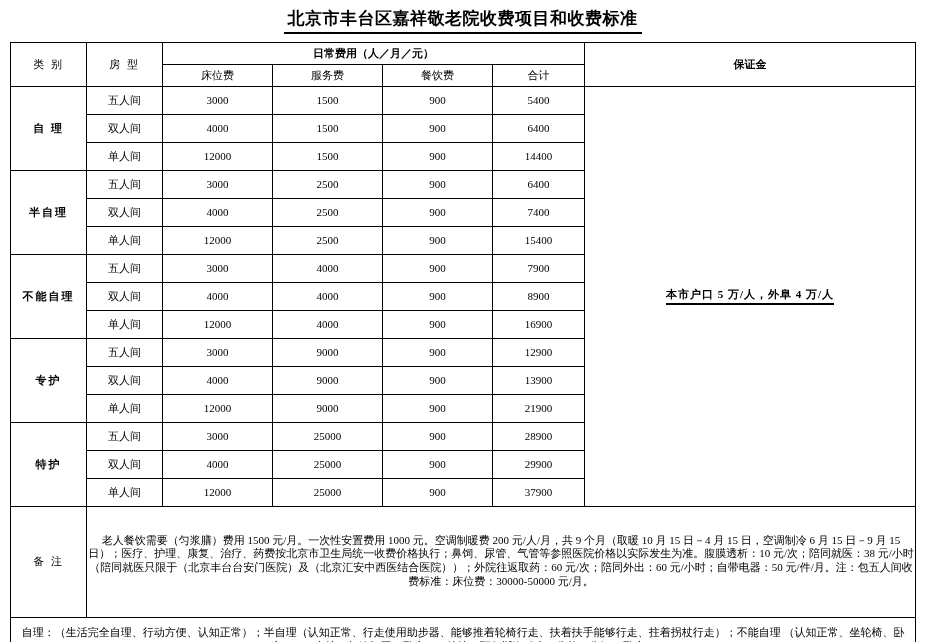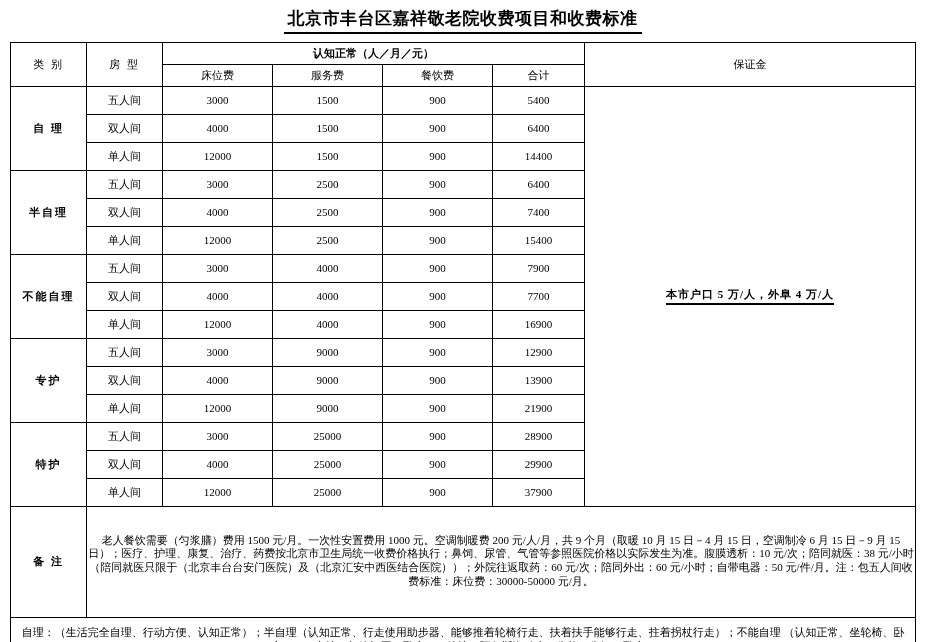--- a/index.html
+++ b/index.html
@@ -60,21 +60,21 @@
     font-size: 13px;
     font-weight: normal;
     letter-spacing: 2px;
   }
   .hdr-daily {
     font-size: 13px;
     font-weight: bold;
   }
   .hdr-deposit {
     font-size: 13px;
-    font-weight: normal;
+    font-weight: bold;
     margin-top: 26px;
   }
   .hdr-sub {
     font-size: 12px;
   }
   .cat-cell {
     font-size: 13px;
     font-weight: bold;
     letter-spacing: 2px;
     margin-left: 12px;
@@ -95,21 +95,21 @@
     border-bottom: 2px solid #000;
     padding-bottom: 2px;
   }
   .row-h { height: 28px; }
   .hdr-h1 { height: 22px; }
   .hdr-h2 { height: 22px; }
 
   
   .note-label {
     font-size: 13px;
-    font-weight: bold;
+    font-weight: normal;
     letter-spacing: 2px;
     text-align: center;
     vertical-align: middle;
   }
   .note-body {
     text-align: left;
     font-size: 11.5px;
     line-height: 1.55;
     padding: 4px 6px 4px 6px;
     vertical-align: top;
@@ -139,21 +139,21 @@
       <col style="width:110px">
       <col style="width:110px">
       <col style="width:92px">
       <col style="width:331px">
     </colgroup>
     <tbody>
 
       <tr class="hdr-h1">
         <td class="hdr-cat" rowspan="2">类 别</td>
         <td class="hdr-room" rowspan="2">房 型</td>
-        <td class="hdr-daily" colspan="4">认知正常（人／月／元）</td>
+        <td class="hdr-daily" colspan="4">日常费用（人／月／元）</td>
         <td class="hdr-deposit" rowspan="2">保证金</td>
       </tr>
 
       <tr class="hdr-h2">
         <td class="hdr-sub">床位费</td>
         <td class="hdr-sub">服务费</td>
         <td class="hdr-sub">餐饮费</td>
         <td class="hdr-sub">合计</td>
       </tr>
 
@@ -212,21 +212,21 @@
         <td class="num-cell">3000</td>
         <td class="num-cell">4000</td>
         <td class="num-cell">900</td>
         <td class="num-cell">7900</td>
       </tr>
       <tr class="row-h">
         <td class="room-cell">双人间</td>
         <td class="num-cell">4000</td>
         <td class="num-cell">4000</td>
         <td class="num-cell">900</td>
-        <td class="num-cell">7700</td>
+        <td class="num-cell">8900</td>
       </tr>
       <tr class="row-h">
         <td class="room-cell">单人间</td>
         <td class="num-cell">12000</td>
         <td class="num-cell">4000</td>
         <td class="num-cell">900</td>
         <td class="num-cell">16900</td>
       </tr>
 
       <tr class="row-h">

